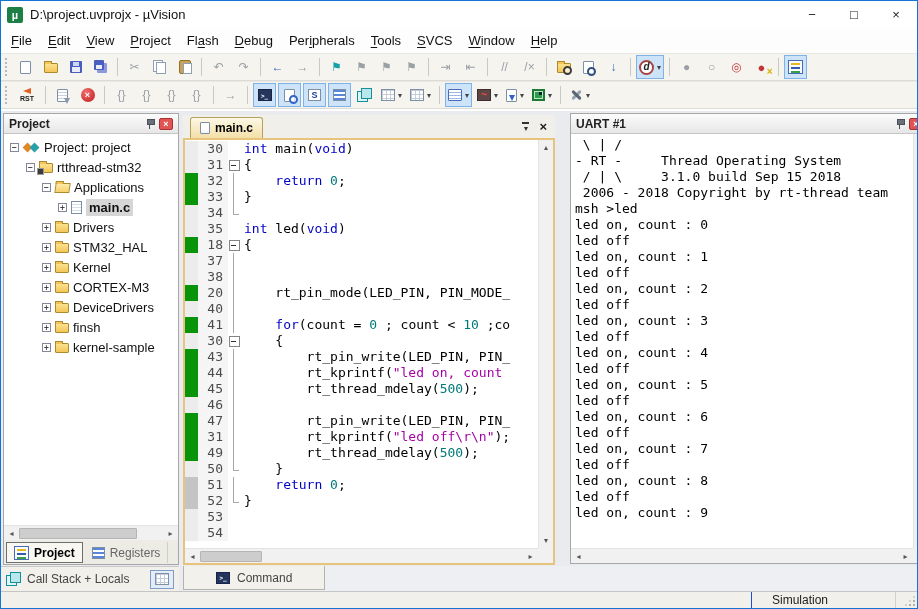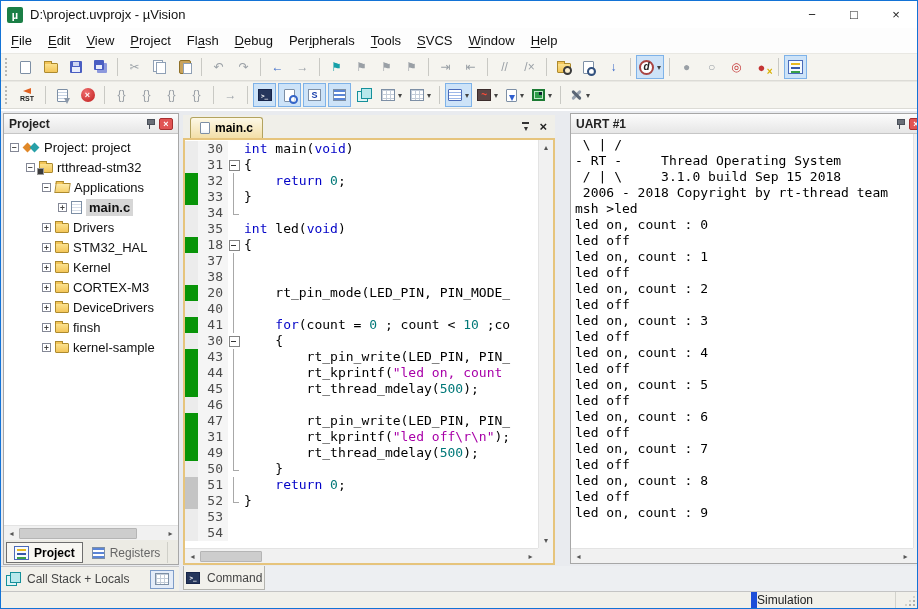--- a/index.html
+++ b/index.html
@@ -142,33 +142,33 @@
   .ed-fold.f-box::before{content:"";position:absolute;left:1px;top:3px;width:9px;height:9px;border:1px solid #848484;background:#fff}
   .ed-fold.f-box::after{content:"";position:absolute;left:3px;top:8px;width:5px;height:1px;background:#333}
   .ed-code{padding-left:4px}
   .ed-code .c-k{color:#0303c7}
   .ed-code .c-n{color:#007878}
   .ed-code .c-s{color:#a800a8}
   .ed-code .c-p{color:#000}
 
   
   .cmd-row{position:absolute;left:182px;right:0;bottom:0;height:25px;background:#edeff2;display:flex;align-items:flex-start}
-  .cmd-tab{display:flex;align-items:center;gap:7px;height:24px;padding:0 2px;background:#f2f1ec;border:1px solid #b3b3ae;border-top:none;font-size:12px;color:#444}
+  .cmd-tab{display:flex;align-items:center;gap:7px;height:24px;padding:0 32px;background:#f2f1ec;border:1px solid #b3b3ae;border-top:none;font-size:12px;color:#444}
 
   
   .uart-panel{position:absolute;left:569px;top:2px;width:359px;bottom:27px;border:1px solid #a7a7a7;background:#fff;display:flex;flex-direction:column}
   .uart-body{flex:1;position:relative;background:#fff;overflow:hidden}
   .uart-text{position:absolute;top:0;left:0;right:15px;bottom:15px;margin:0;padding:3px 4px;font:13px/16px "DejaVu Sans Mono",monospace;color:#000;overflow:hidden}
   .uart-h{position:absolute;left:0;right:15px;bottom:0}
   .ed-h{position:absolute;left:0;right:15px;bottom:0}
 
   
   .statusbar{position:absolute;bottom:0;left:0;right:0;height:17px;background:#f1f0ea;border-top:1px solid #c4c4c4;display:flex;align-items:center;font-size:12px;color:#222}
   .st-fill{flex:1}
-  .st-sec{border-left:6px solid #1d4ed8;height:100%;display:flex;align-items:center;padding:0 0;width:144px;flex:none}
+  .st-sec{border-left:1px solid #1d4ed8;height:100%;display:flex;align-items:center;padding:0 20px;width:144px;flex:none}
   .st-tail{border-left:1px solid #d2d2cc;height:100%;width:22px;flex:none;position:relative}
   .grip-dots{position:absolute;right:2px;bottom:2px;width:2px;height:2px;background:#b0b0ac;box-shadow:-4px 0 #b0b0ac,0 -4px #b0b0ac,-8px 0 #d2d2cc,0 -8px #d2d2cc,-4px -4px #d2d2cc}
 </style>
 </head>
 <body>
 
 <div class="window">
 
   <div class="titlebar">
     <span class="logo">µ</span>

